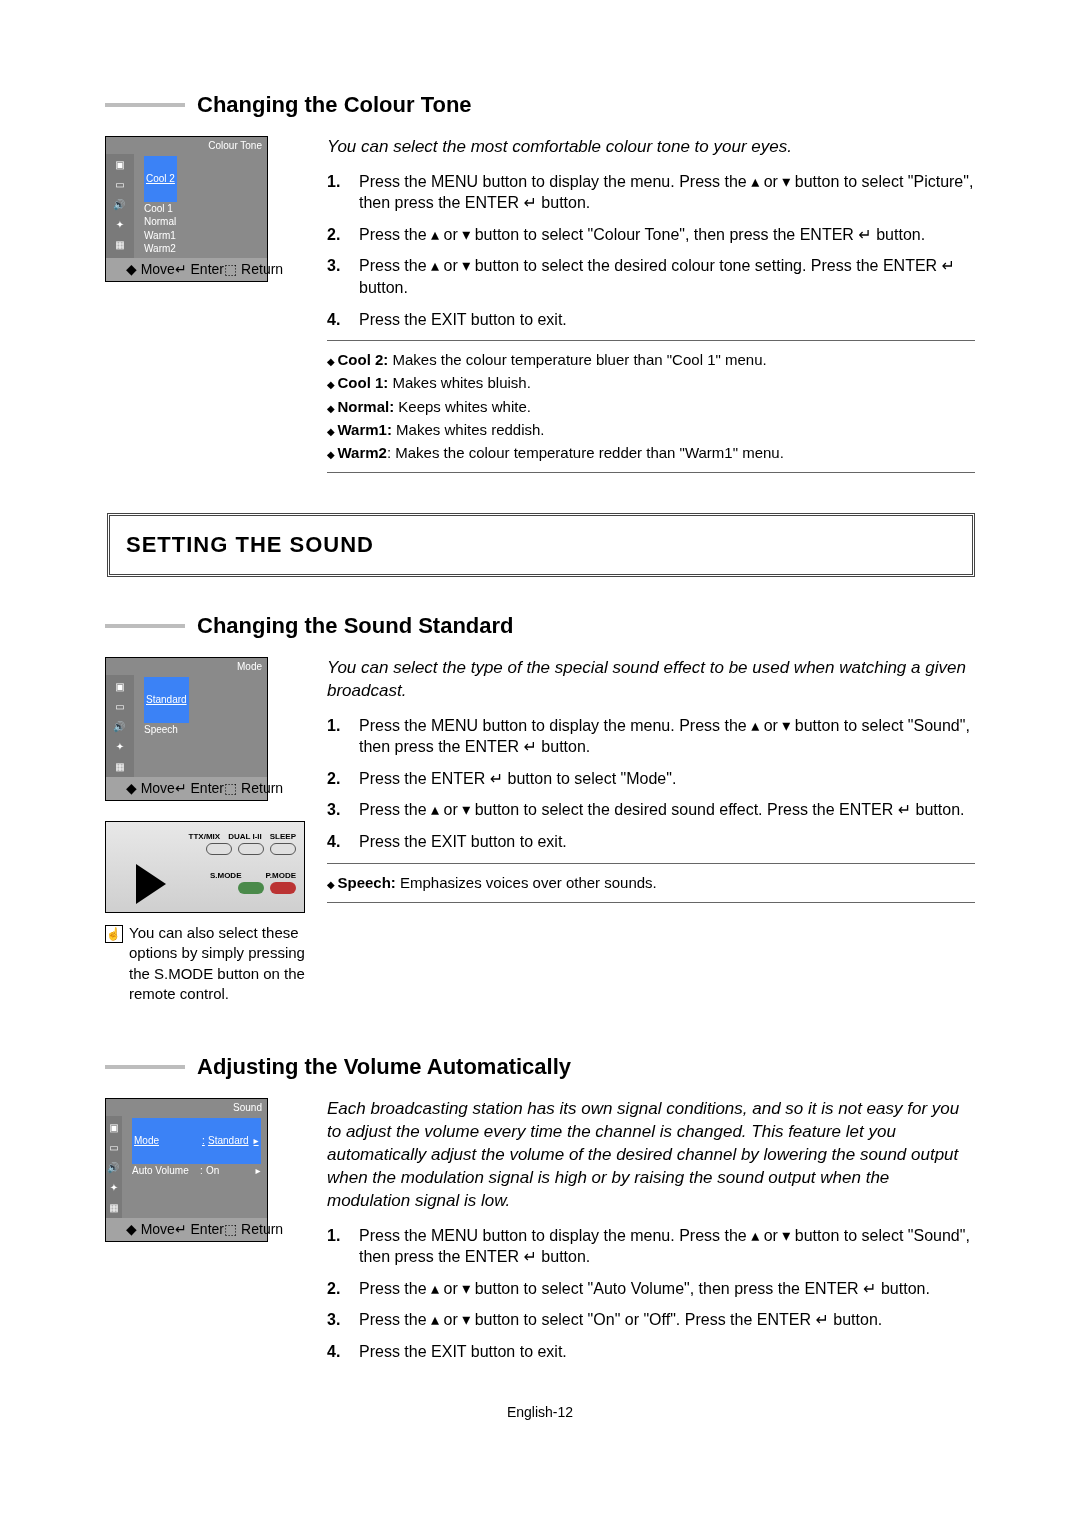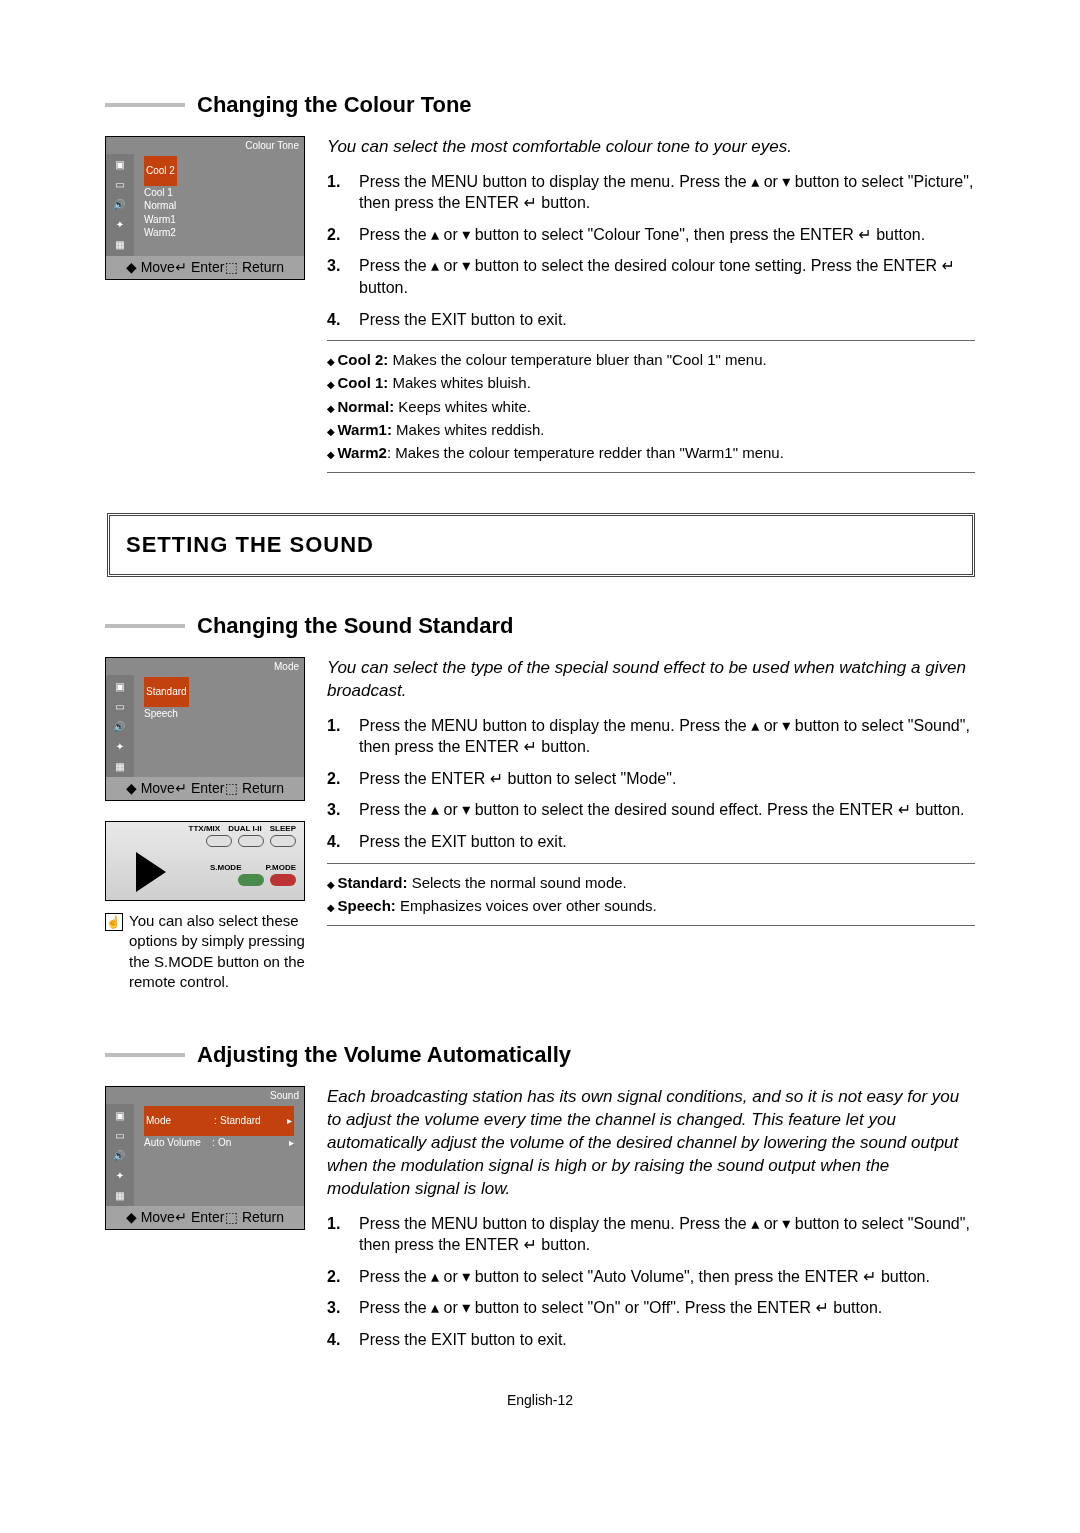--- a/index.html
+++ b/index.html
@@ -16,51 +16,51 @@
   .sec-title-row { display:flex; align-items:center; gap:12px; margin-bottom:16px; }
   .sec-bar { width:80px; height:4px; background:#bdbdbd; }
   .sec-title { font-size:22px; font-weight:bold; }
 
   .two-col { display:flex; align-items:flex-start; gap:22px; }
   .left-col { width:200px; flex-shrink:0; }
   .right-col { flex:1; }
 
   
   .osd {
-    width:200px; border:1px solid #000; background:#8a8a8a; color:#fff;
+    width:163px; border:1px solid #000; background:#8a8a8a; color:#fff;
     font-size:10px;
   }
   .osd .osd-title {
     text-align:right; padding:2px 5px; color:#fff; font-size:10px;
   }
   .osd-row { display:flex; }
   .osd-icons {
     width:28px; background:#7a7a7a;
     display:flex; flex-direction:column; align-items:center; gap:6px; padding:4px 0;
   }
   .ico { width:16px; height:14px; display:flex; align-items:center; justify-content:center; color:#fff; font-size:10px; }
   .osd-body { flex:1; padding:2px 10px; min-height:60px; }
-  .osd-body .highlight { background:#c2410c; color:#fff; padding:8px 2px; display:inline-block; }
+  .osd-body .highlight { background:#3b82f6; color:#fff; padding:16px 2px; display:inline-block;text-decoration:underline; }
   .osd-body .line { white-space:nowrap; }
   .osd-foot {
     display:flex; justify-content:space-between; background:#a3a3a3; color:#000;
     padding:2px 20px; font-size:14px;
   }
   .osd-foot span { white-space:nowrap; }
   .osd-kv { display:flex; }
   .osd-kv .k { width:68px; }
   .osd-kv .c { width:6px; }
   .osd-kv .v { flex:1; }
   .osd-kv .arr { width:10px; text-align:right; }
 
   
   .remote {
-    width:200px; height:80px; border:1px solid #000; margin-top:20px;
+    width:200px; height:92px; border:1px solid #000; margin-top:20px;
     background:linear-gradient(180deg,#e8e8e8,#cfcfcf); position:relative;
-    display:flex; flex-direction:column; align-items:flex-end; padding:2px 8px;
+    display:flex; flex-direction:column; align-items:flex-end; padding:10px 8px;
   }
   .remote .lbls { display:flex; gap:8px; font-size:8px; font-weight:bold; color:#000; }
   .remote .lbls2 { display:flex; gap:24px; font-size:8px; font-weight:bold; color:#000; margin-top:16px; }
   .remote .ovals { display:flex; gap:6px; }
   .remote .oval { width:26px; height:12px; border:1px solid #555; border-radius:6px; background:#e0e0e0; }
   .remote .ovals2 { display:flex; gap:6px; }
   .remote .oval-g { width:26px; height:12px; border-radius:6px; background:#4a8a4a; }
   .remote .oval-r { width:26px; height:12px; border-radius:6px; background:#b33; }
   .remote .playtri {
     position:absolute; left:30px; bottom:8px; width:0; height:0;
@@ -223,21 +223,20 @@
           <span>Press the ENTER ↵ button to select "Mode".</span>
         </li>
       <li>
           <span>Press the ▴ or ▾ button to select the desired sound effect. Press the ENTER ↵ button.</span>
         </li>
       <li>
           <span>Press the EXIT button to exit.</span>
         </li>
     </ol>
     <div class="note-box">
-      <div class="nline"><b>Standard:</b><span> Selects the normal sound mode.</span></div>
       <div class="nline"><b>Speech:</b><span> Emphasizes voices over other sounds.</span></div>
     </div>
   </div>
 </div>
 
 <div style="height:48px"></div>
 <div class="sec-title-row">
   <div class="sec-bar"></div>
   <div class="sec-title">Adjusting the Volume Automatically</div>
 </div>

